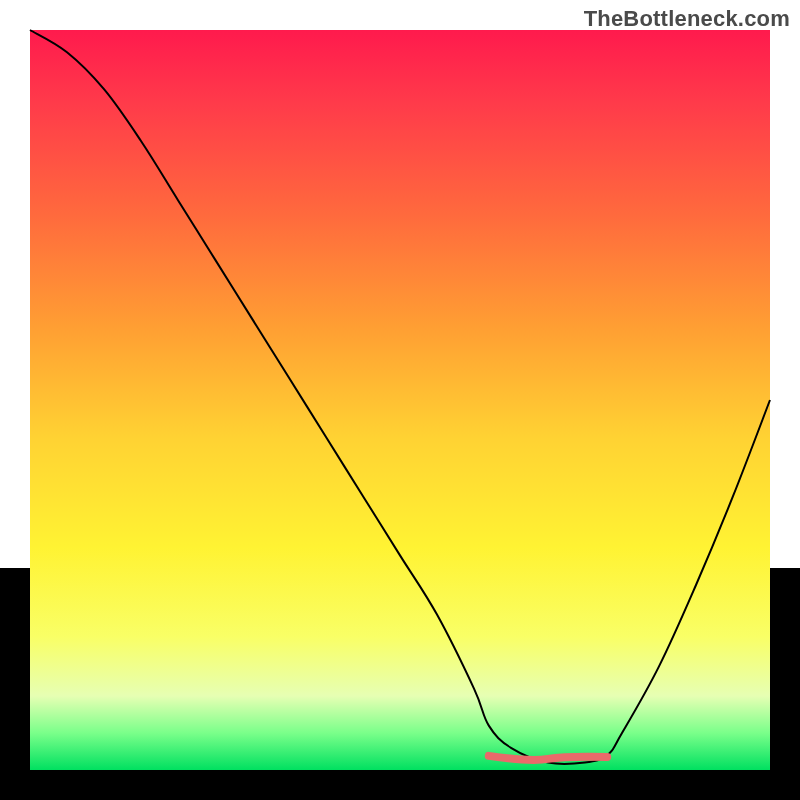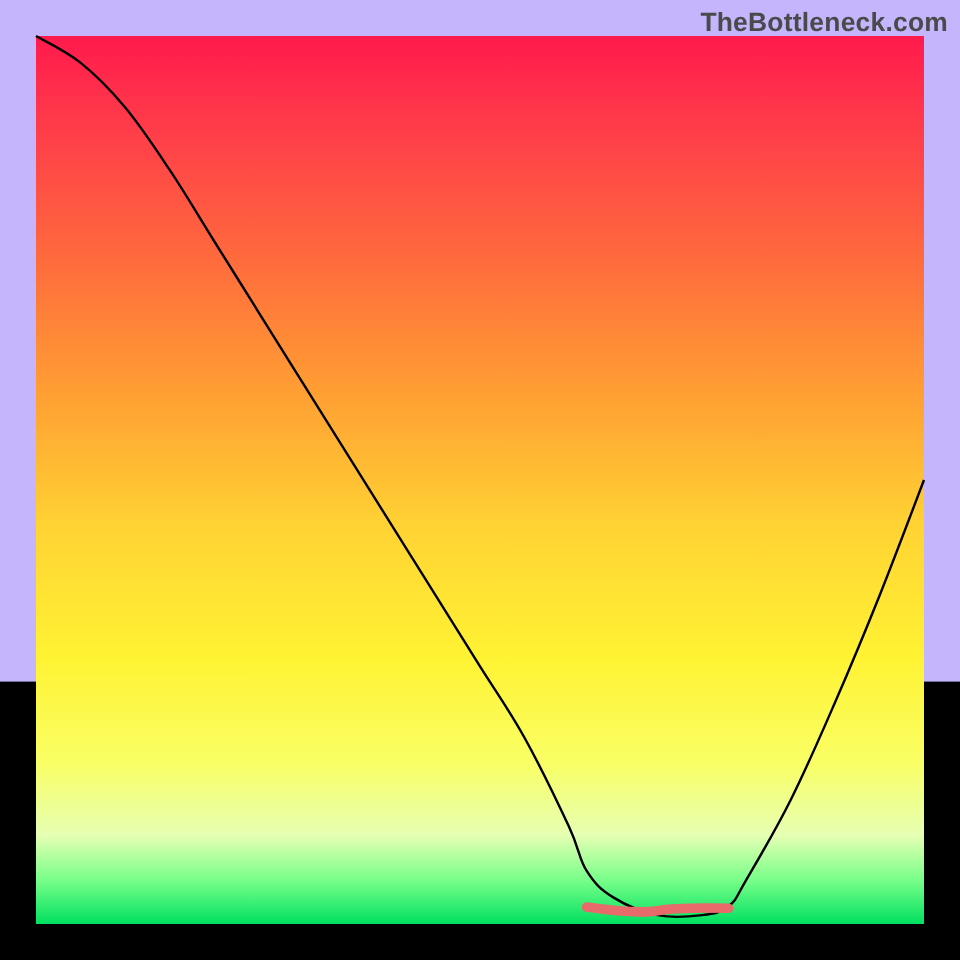--- a/index.html
+++ b/index.html
@@ -1,21 +1,21 @@
 <!DOCTYPE html>
 <html><head>
 <meta charset="utf-8">
 <style>
   * { margin: 0; padding: 0; box-sizing: border-box; }
   html, body { width: 800px; height: 800px; overflow: hidden; background: #000; }
   .frame {
     position: relative;
     width: 800px;
     height: 568px;
-    background: #c4b5fd;
+    background: #ffffff;
   }
   .plot {
     position: absolute;
     left: 30px;
     top: 30px;
     width: 740px;
     height: 740px;
     background: linear-gradient(to bottom,
       #ff1a4d 0%,
       #ff3b4a 10%,

